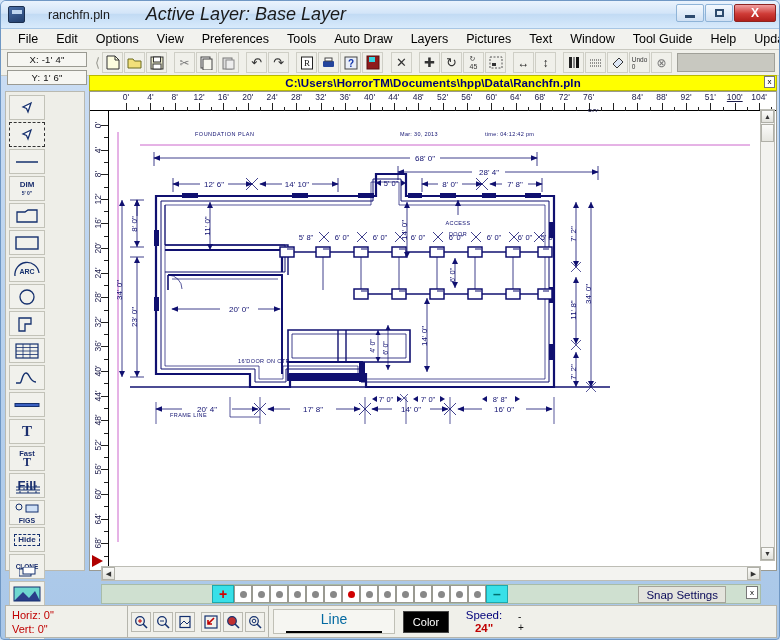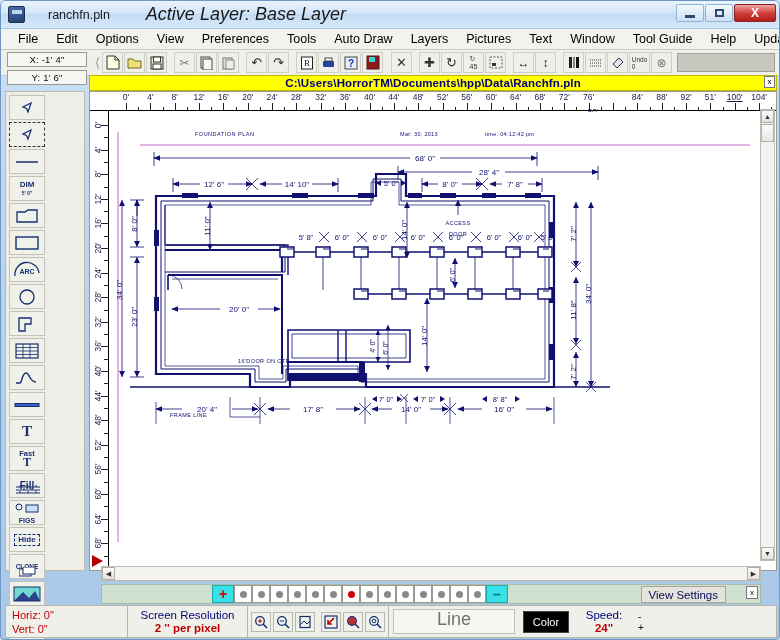--- a/index.html
+++ b/index.html
@@ -235,21 +235,21 @@
   .st-blue { color:#00007a; font-size:11.5px; line-height:13px; text-align:center; }
   .st-redc { color:#c00000; font-size:11.5px; font-weight:bold; line-height:13px; text-align:center; }
   .zbtn {
     width:20px;height:20px;margin:4px 1px;background:#f1f1ec;border:1px solid #b9b9b0;
     display:flex;align-items:center;justify-content:center; color:#13306e; font-size:11px;
   }
   .linebox {
     width:122px; display:flex; flex-direction:column; align-items:center; justify-content:center;
     background:#f6f6f2; border:1px solid #c0c0b6; margin:3px 4px;
   }
-  .linebox .lbl { font-size:18px; color:#737373; }
+  .linebox .lbl { font-size:14px; color:#0369a1; }
   .linebox .ln { width:96px; height:2px; background:#000; margin-top:4px; }
   .colorbtn {
     width:46px;height:22px;margin:5px 4px; background:#000;
     border:1px solid #444; display:flex;align-items:center;justify-content:center;
     color:#fff; font-size:11px;
   }
   .speed-pm { display:flex; flex-direction:column; justify-content:center; font-size:10px; color:#111; padding-left:3px; }
 </style>
 </head>
 <body>
@@ -483,21 +483,21 @@
             <rect x="2" y="4.5" width="24" height="3" fill="#3a5fc0" stroke="#15306e"></rect>
           </svg>
       </div>
       <div class="pal-btn">
         <span style="font-size:15px;font-family:'Liberation Serif',serif;">T</span>
       </div>
       <div class="pal-btn">
         <span style="font-size:7.5px;line-height:8px;">Fast<br><span style="font-size:12px;font-family:'Liberation Serif',serif;">T</span></span>
       </div>
       <div class="pal-btn">
-        <span style="font-size:10px;line-height:8px;">Fill<br></span>
+        <span style="font-size:13px;line-height:8px;">Fill<br></span>
         <svg style="position:absolute;bottom:2px;left:6px;" width="24" height="10" viewBox="0 0 24 10">
             <path d="M0 2h24M0 5h24M0 8h24M4 0v2M12 0v2M20 0v2M8 3v2M16 3v2M4 6v2M12 6v2M20 6v2" stroke="#15306e" stroke-width="1"></path>
           </svg>
       </div>
       <div class="pal-btn">
         <span style="position:absolute;bottom:0;font-size:7px;">FIGS</span>
         <svg style="position:absolute;top:1px;" width="26" height="12" viewBox="0 0 26 12">
             <rect x="12" y="3" width="12" height="7" fill="#cfe0f6" stroke="#15306e"></rect>
             <circle cx="5" cy="5" r="3" fill="none" stroke="#15306e"></circle>
           </svg>
@@ -1006,32 +1006,28 @@
           <div class="dot"></div>
         </div>
         <div class="dot-cell">
           <div class="dot"></div>
         </div>
         <div class="dot-cell">
           <div class="dot"></div>
         </div>
       </div>
     <div class="dot-minus">–</div>
-    <div class="snapsettings">View Settings</div>
+    <div class="snapsettings">Snap Settings</div>
     <div class="closex">x</div>
   </div>
 
   <div class="statusbar">
     <div class="st-cell" style="width:122px;">
       <span class="st-red">Horiz: 0"</span>
       <span class="st-red">Vert: 0"</span>
-    </div>
-    <div class="st-cell" style="width:120px;">
-      <span class="st-blue">Screen Resolution</span>
-      <span class="st-redc">2 '' per pixel</span>
     </div>
     <div class="st-cell" style="flex-direction:row; align-items:center; padding:0 2px;">
       <div class="zbtn">
         <svg width="14" height="14" viewBox="0 0 14 14">
             <circle cx="6" cy="6" r="4.3" fill="none" stroke="#13306e" stroke-width="1.3"></circle>
             <path d="M9 9 L13 13" stroke="#13306e" stroke-width="1.6"></path>
             <path d="M4 6h4M6 4v4" stroke="#c00000" stroke-width="1"></path>
           </svg>
       </div>
       <div class="zbtn">

